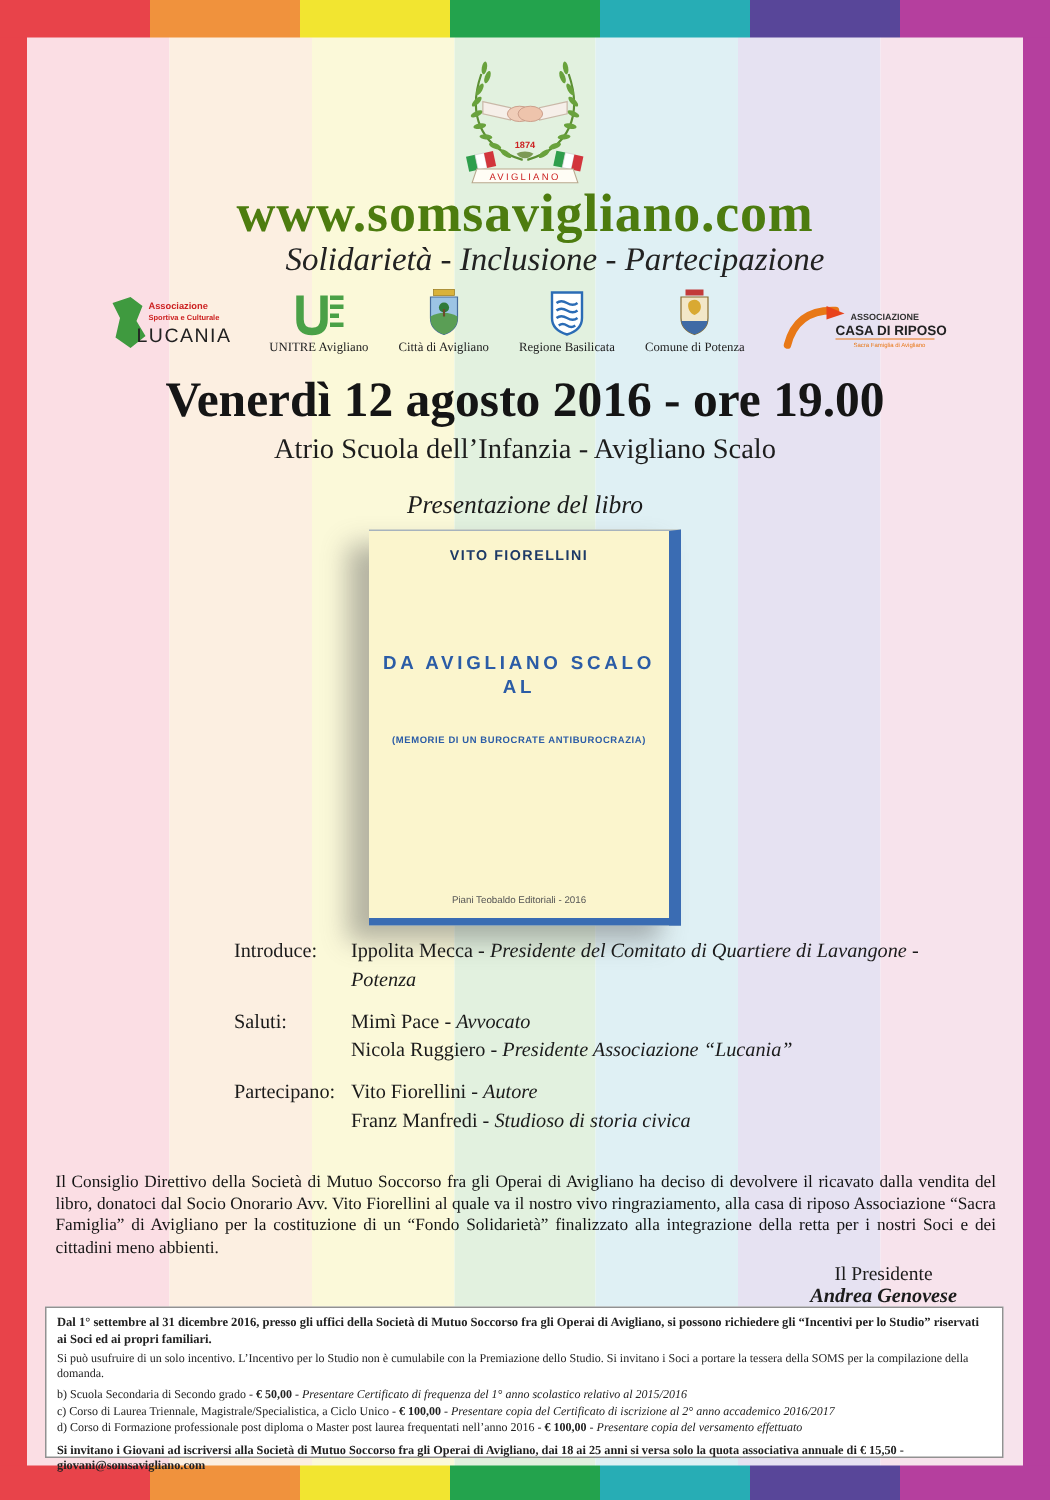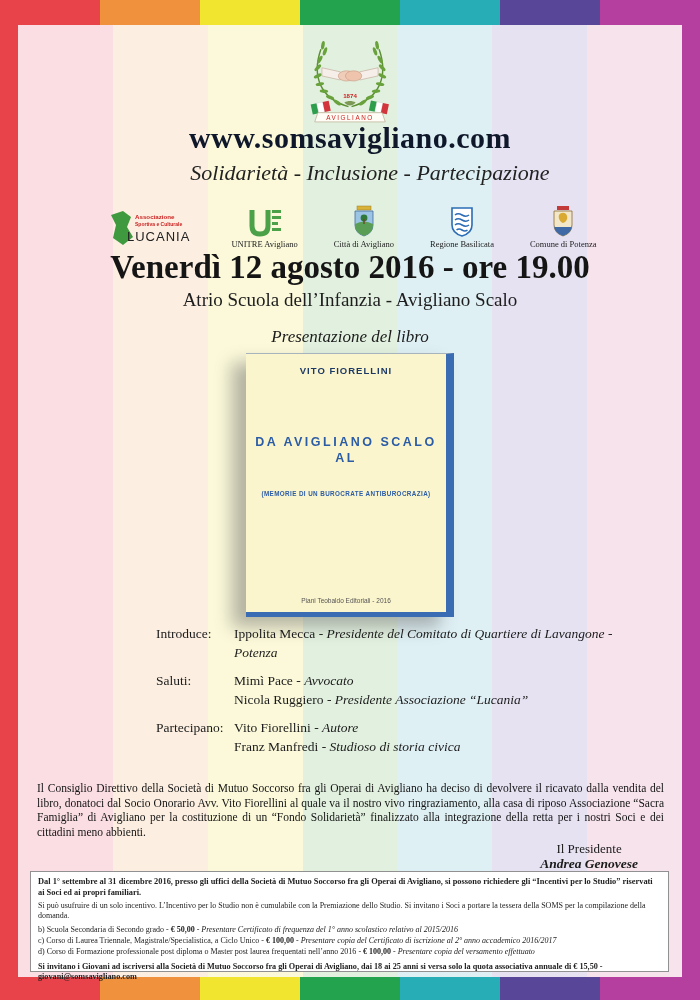--- a/index.html
+++ b/index.html
@@ -13,24 +13,24 @@
   .pastels{position:absolute;top:0;bottom:0;left:18px;right:18px;display:flex;z-index:0;}
   .band{position:absolute;left:0;right:0;display:flex;z-index:2;}
   .band.top{top:0;height:25px;} .band.bottom{bottom:0;height:23px;}
   .pastels>div,.band>div{flex:1;}
   
   .content{position:absolute;inset:0;z-index:3;}
   .abs{position:absolute;}
   .centered{left:0;right:0;text-align:center;}
   
   .crest-wrap{top:33px;}
-  .website{top:121px;font-size:30px;font-weight:bold;letter-spacing:.5px;color:#0f172a;}
+  .website{top:121px;font-size:36px;font-weight:bold;letter-spacing:.5px;color:#4d7c0f;}
   .motto{top:160px;font-size:22px;font-style:italic;color:#222;padding-left:40px;}
   
-  .logos{top:197px;left:0;right:0;display:flex;justify-content:center;align-items:flex-end;gap:36px;height:52px;}
+  .logos{top:184px;left:0;right:0;display:flex;justify-content:center;align-items:flex-end;gap:20px;height:52px;}
   .logo-box{display:flex;flex-direction:column;align-items:center;justify-content:flex-end;}
   .logo-caption{font-size:8.5px;color:#222;margin-top:2px;white-space:nowrap;}
   
   .event-title{top:249px;font-size:33px;font-weight:bold;color:#151515;}
   .event-venue{top:289px;font-size:19px;color:#1d1d1d;}
   .event-kicker{top:327px;font-size:17px;font-style:italic;}
   
   .book-wrap{top:353px;left:50%;transform:translateX(-50%);}
   .book{
     position:relative;width:200px;height:258px;background:#fbf5cd;
@@ -194,20 +194,30 @@
     <div class="logo-box">
       <svg width="26" height="32" viewBox="0 0 26 32">
         <rect x="7" y="1" width="12" height="4" fill="#c23a3a"></rect>
         <path d="M4,6 H22 V20 Q22,28 13,31 Q4,28 4,20 Z" fill="#f2e7c8" stroke="#8a6d2f" stroke-width=".8"></path>
         <path d="M9,11 q4,-5 8,0 q2,3 -1,6 l-6,0 q-3,-3 -1,-6 Z" fill="#d9a google2" fill-opacity="0"></path>
         <path d="M9,10 C11,7 16,7 17,11 C18,14 16,17 13,18 C10,17 8,13 9,10 Z" fill="#d9a932"></path>
         <path d="M4,22 H22 V20 Q22,28 13,31 Q4,28 4,20 Z" fill="#3f6aa5"></path>
       </svg>
       <div class="logo-caption">Comune di Potenza</div>
     </div>
+    <div class="logo-box">
+      <svg width="116" height="36" viewBox="0 0 116 36">
+        <path d="M8,30 Q14,6 40,7" fill="none" stroke="#e87817" stroke-width="5" stroke-linecap="round"></path>
+        <path d="M34,4 L46,9 L34,13 Z" fill="#e8431d"></path>
+        <text x="50" y="13" font-size="6" font-weight="bold" fill="#333">ASSOCIAZIONE</text>
+        <text x="40" y="23" font-size="9" font-weight="bold" fill="#222">CASA DI RIPOSO</text>
+        <line x1="40" y1="26" x2="106" y2="26" stroke="#e87817" stroke-width=".8"></line>
+        <text x="52" y="31" font-size="4" fill="#e87817">Sacra Famiglia di Avigliano</text>
+      </svg>
+    </div>
   </div>
 
   <div class="abs centered event-title">Venerdì 12 agosto 2016 - ore 19.00</div>
   <div class="abs centered event-venue">Atrio Scuola dell’Infanzia - Avigliano Scalo</div>
   <div class="abs centered event-kicker">Presentazione del libro</div>
 
   <div class="abs book-wrap">
     <div class="book">
       <div class="book-author">VITO FIORELLINI</div>
       <div class="book-title">

